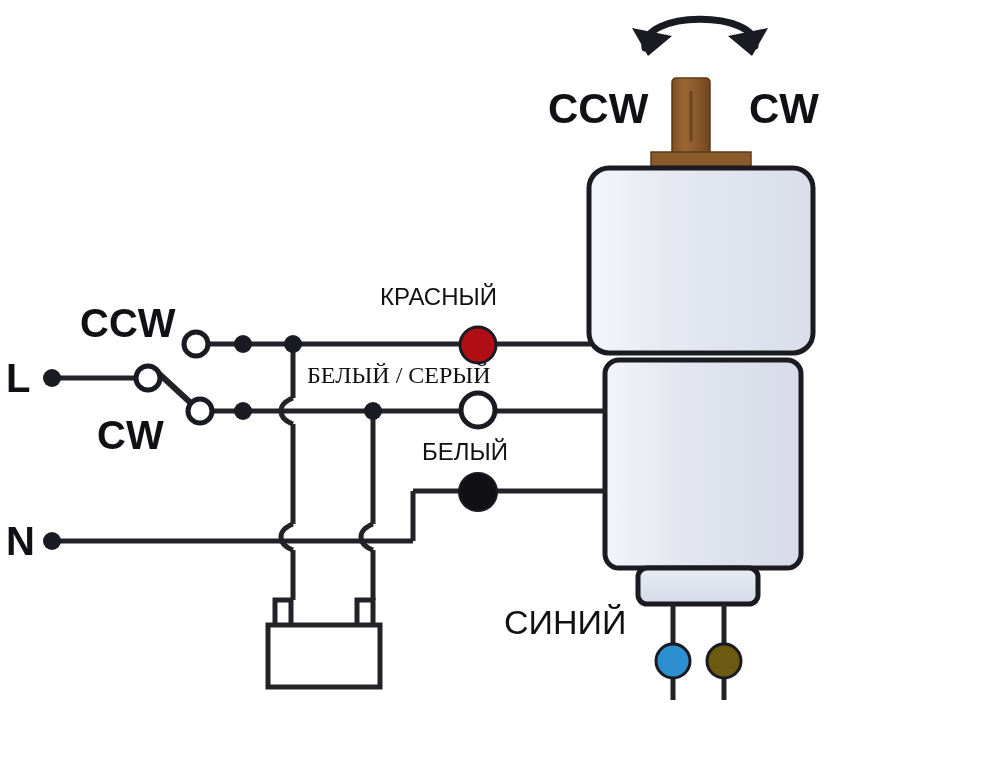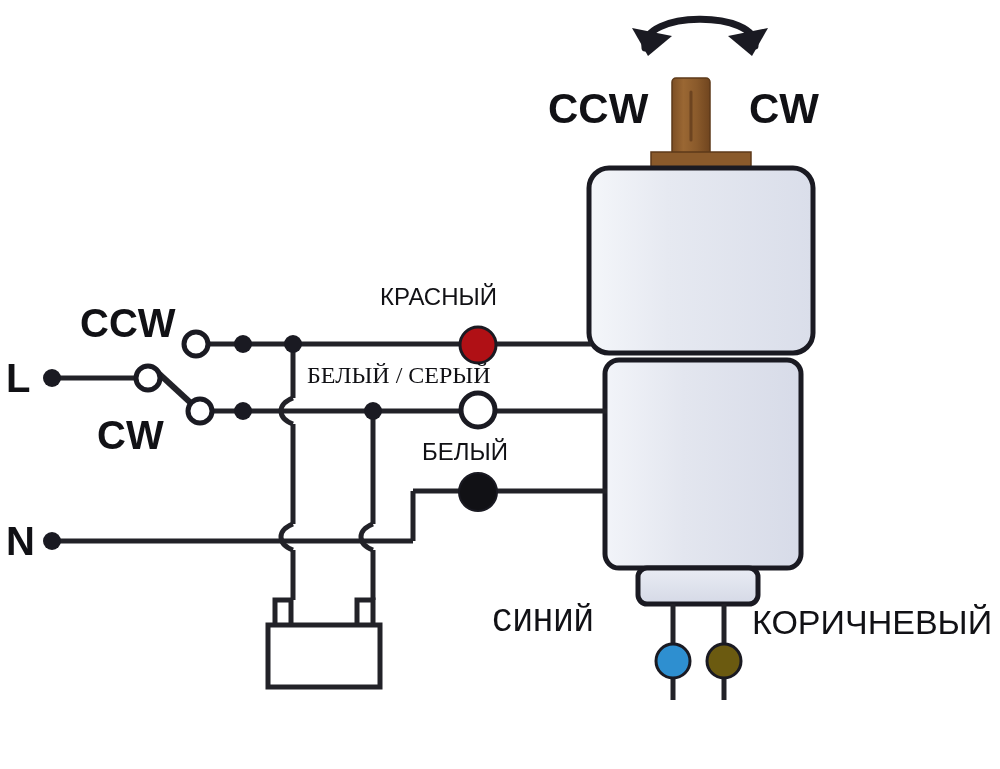--- a/index.html
+++ b/index.html
@@ -159,18 +159,17 @@
   <div class="lbl lbl-term" style="left:80px;top:303px;">CCW</div>
 
   <div class="lbl lbl-term" style="left:97px;top:415px;">CW</div>
 
   <div class="lbl lbl-wire" style="left:380px;top:285px;">КРАСНЫЙ</div>
 
   <div class="lbl lbl-wire" style="left:307px;top:363px;font-family:Liberation Serif, serif;">БЕЛЫЙ / СЕРЫЙ</div>
 
   <div class="lbl lbl-wire" style="left:422px;top:440px;">БЕЛЫЙ</div>
 
-  <div class="lbl lbl-tacho" style="left:492px;top:605px;font-family:Liberation Mono, monospace;">СИНИЙ</div>
+  <div class="lbl lbl-tacho" style="left:504px;top:605px;">СИНИЙ</div>
 
-  <div class="lbl lbl-tacho" style="left:752px;top:605px;">КОРИЧНЕВЫЙ</div>
 
 
 </div>
 
 </body></html>

